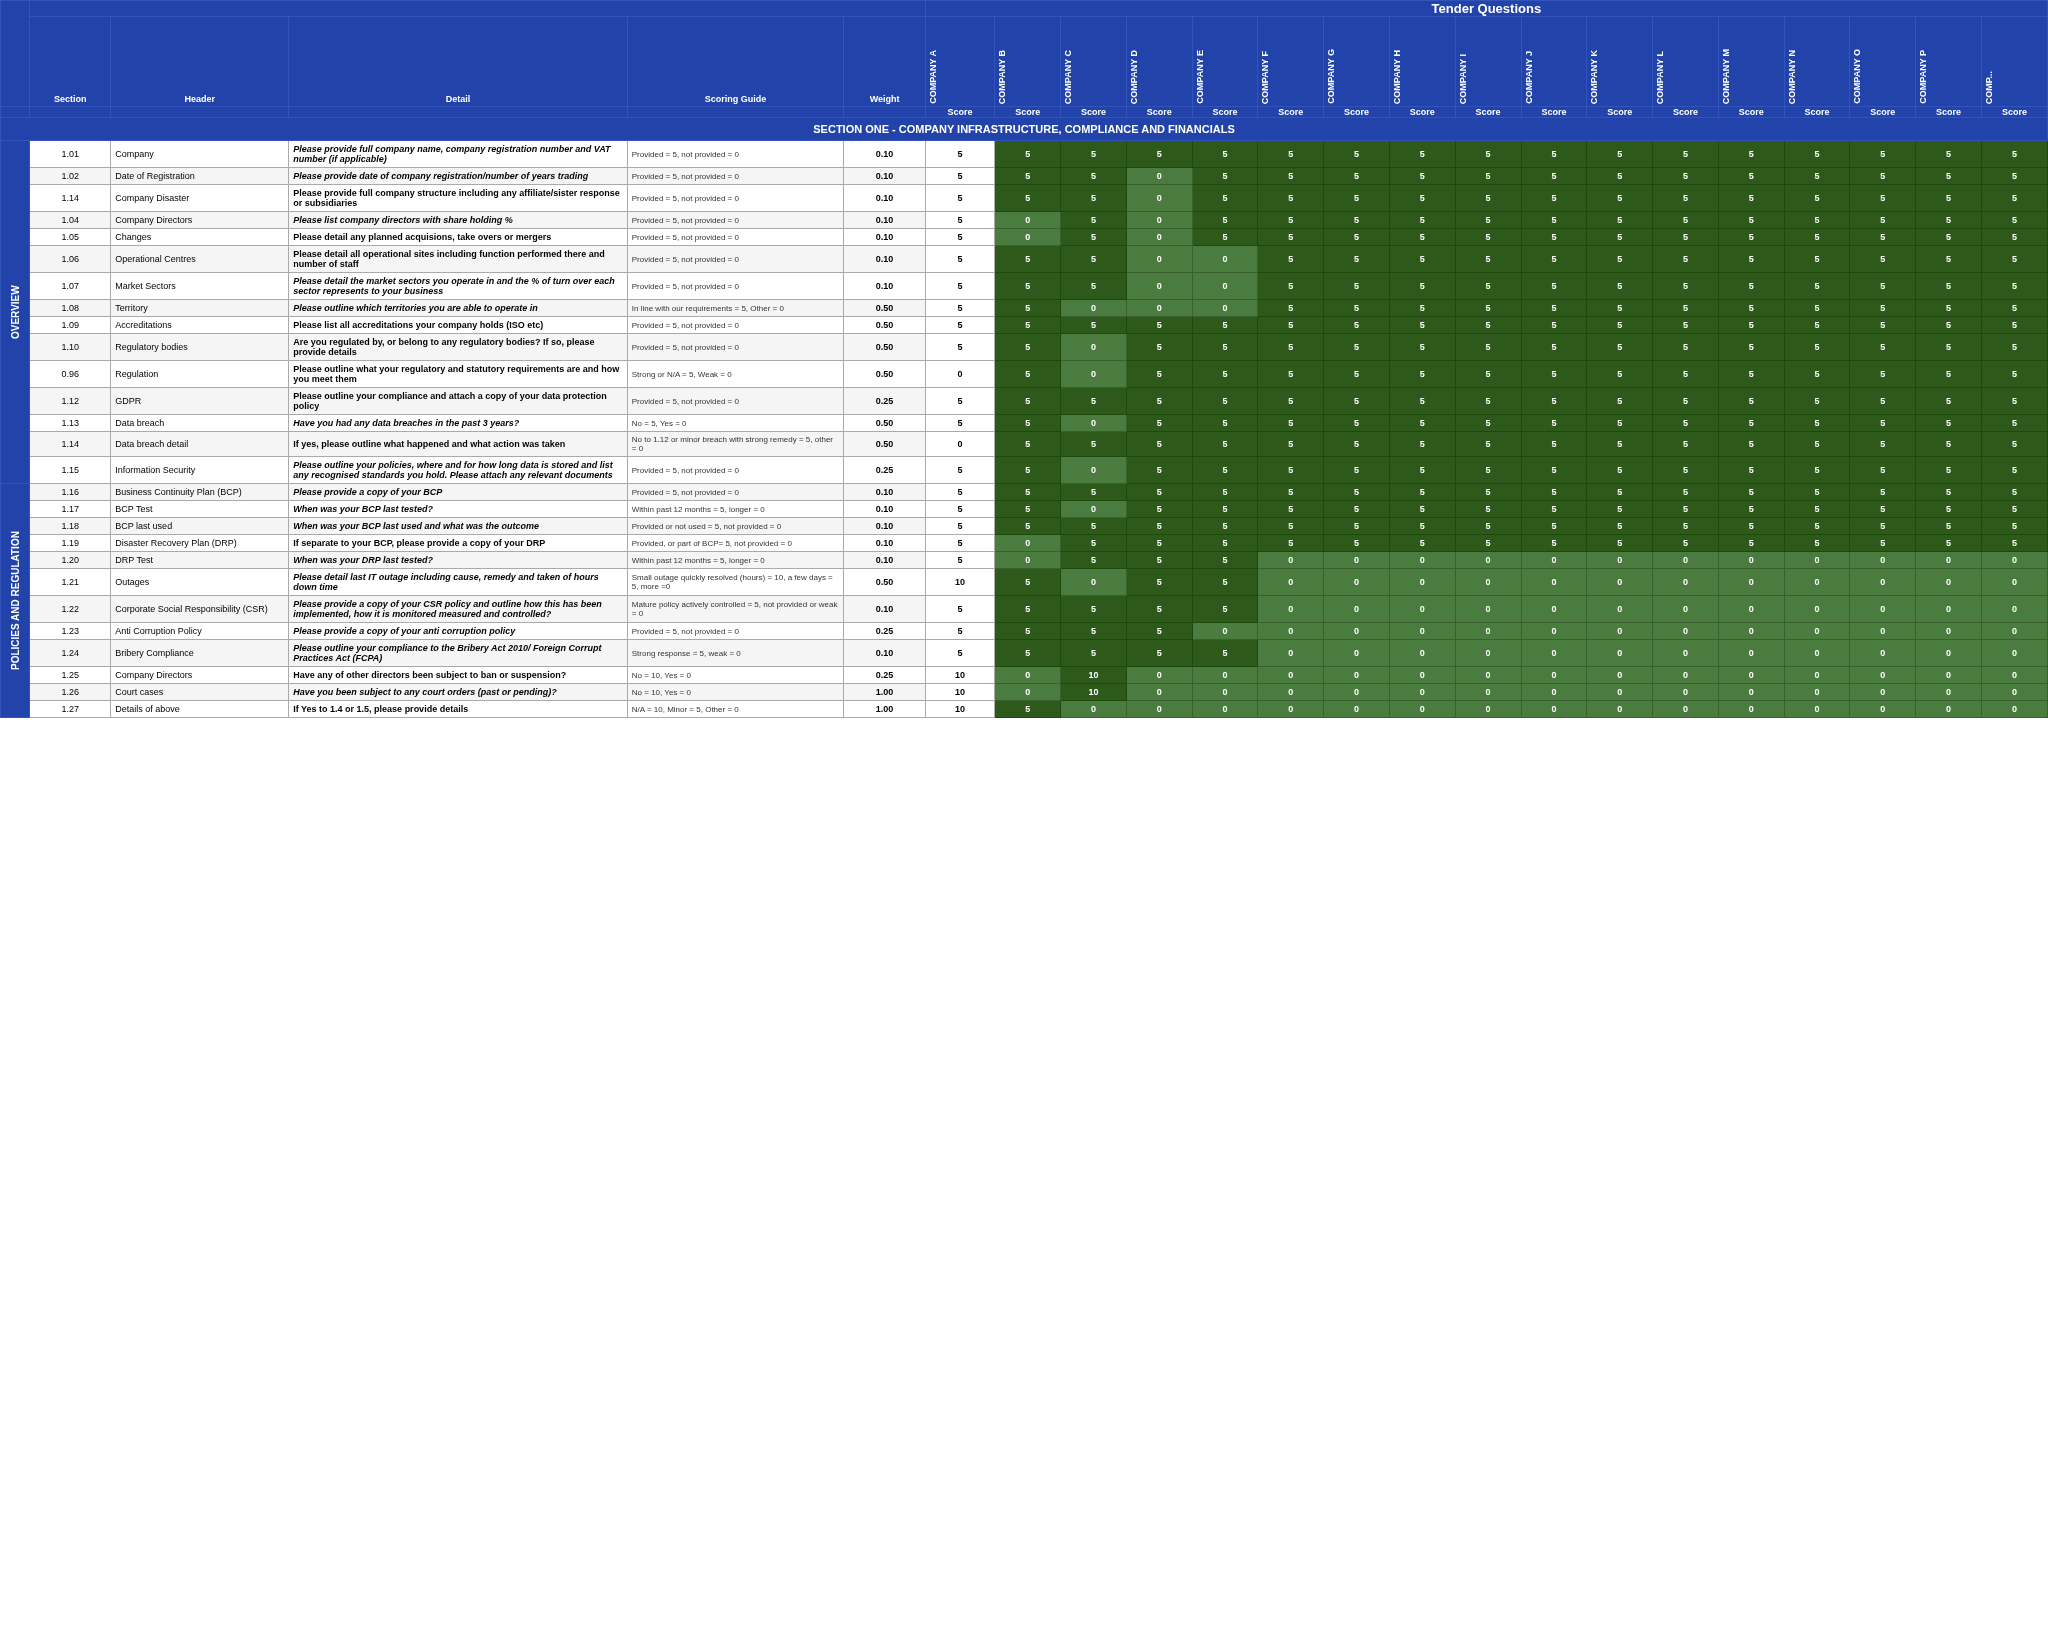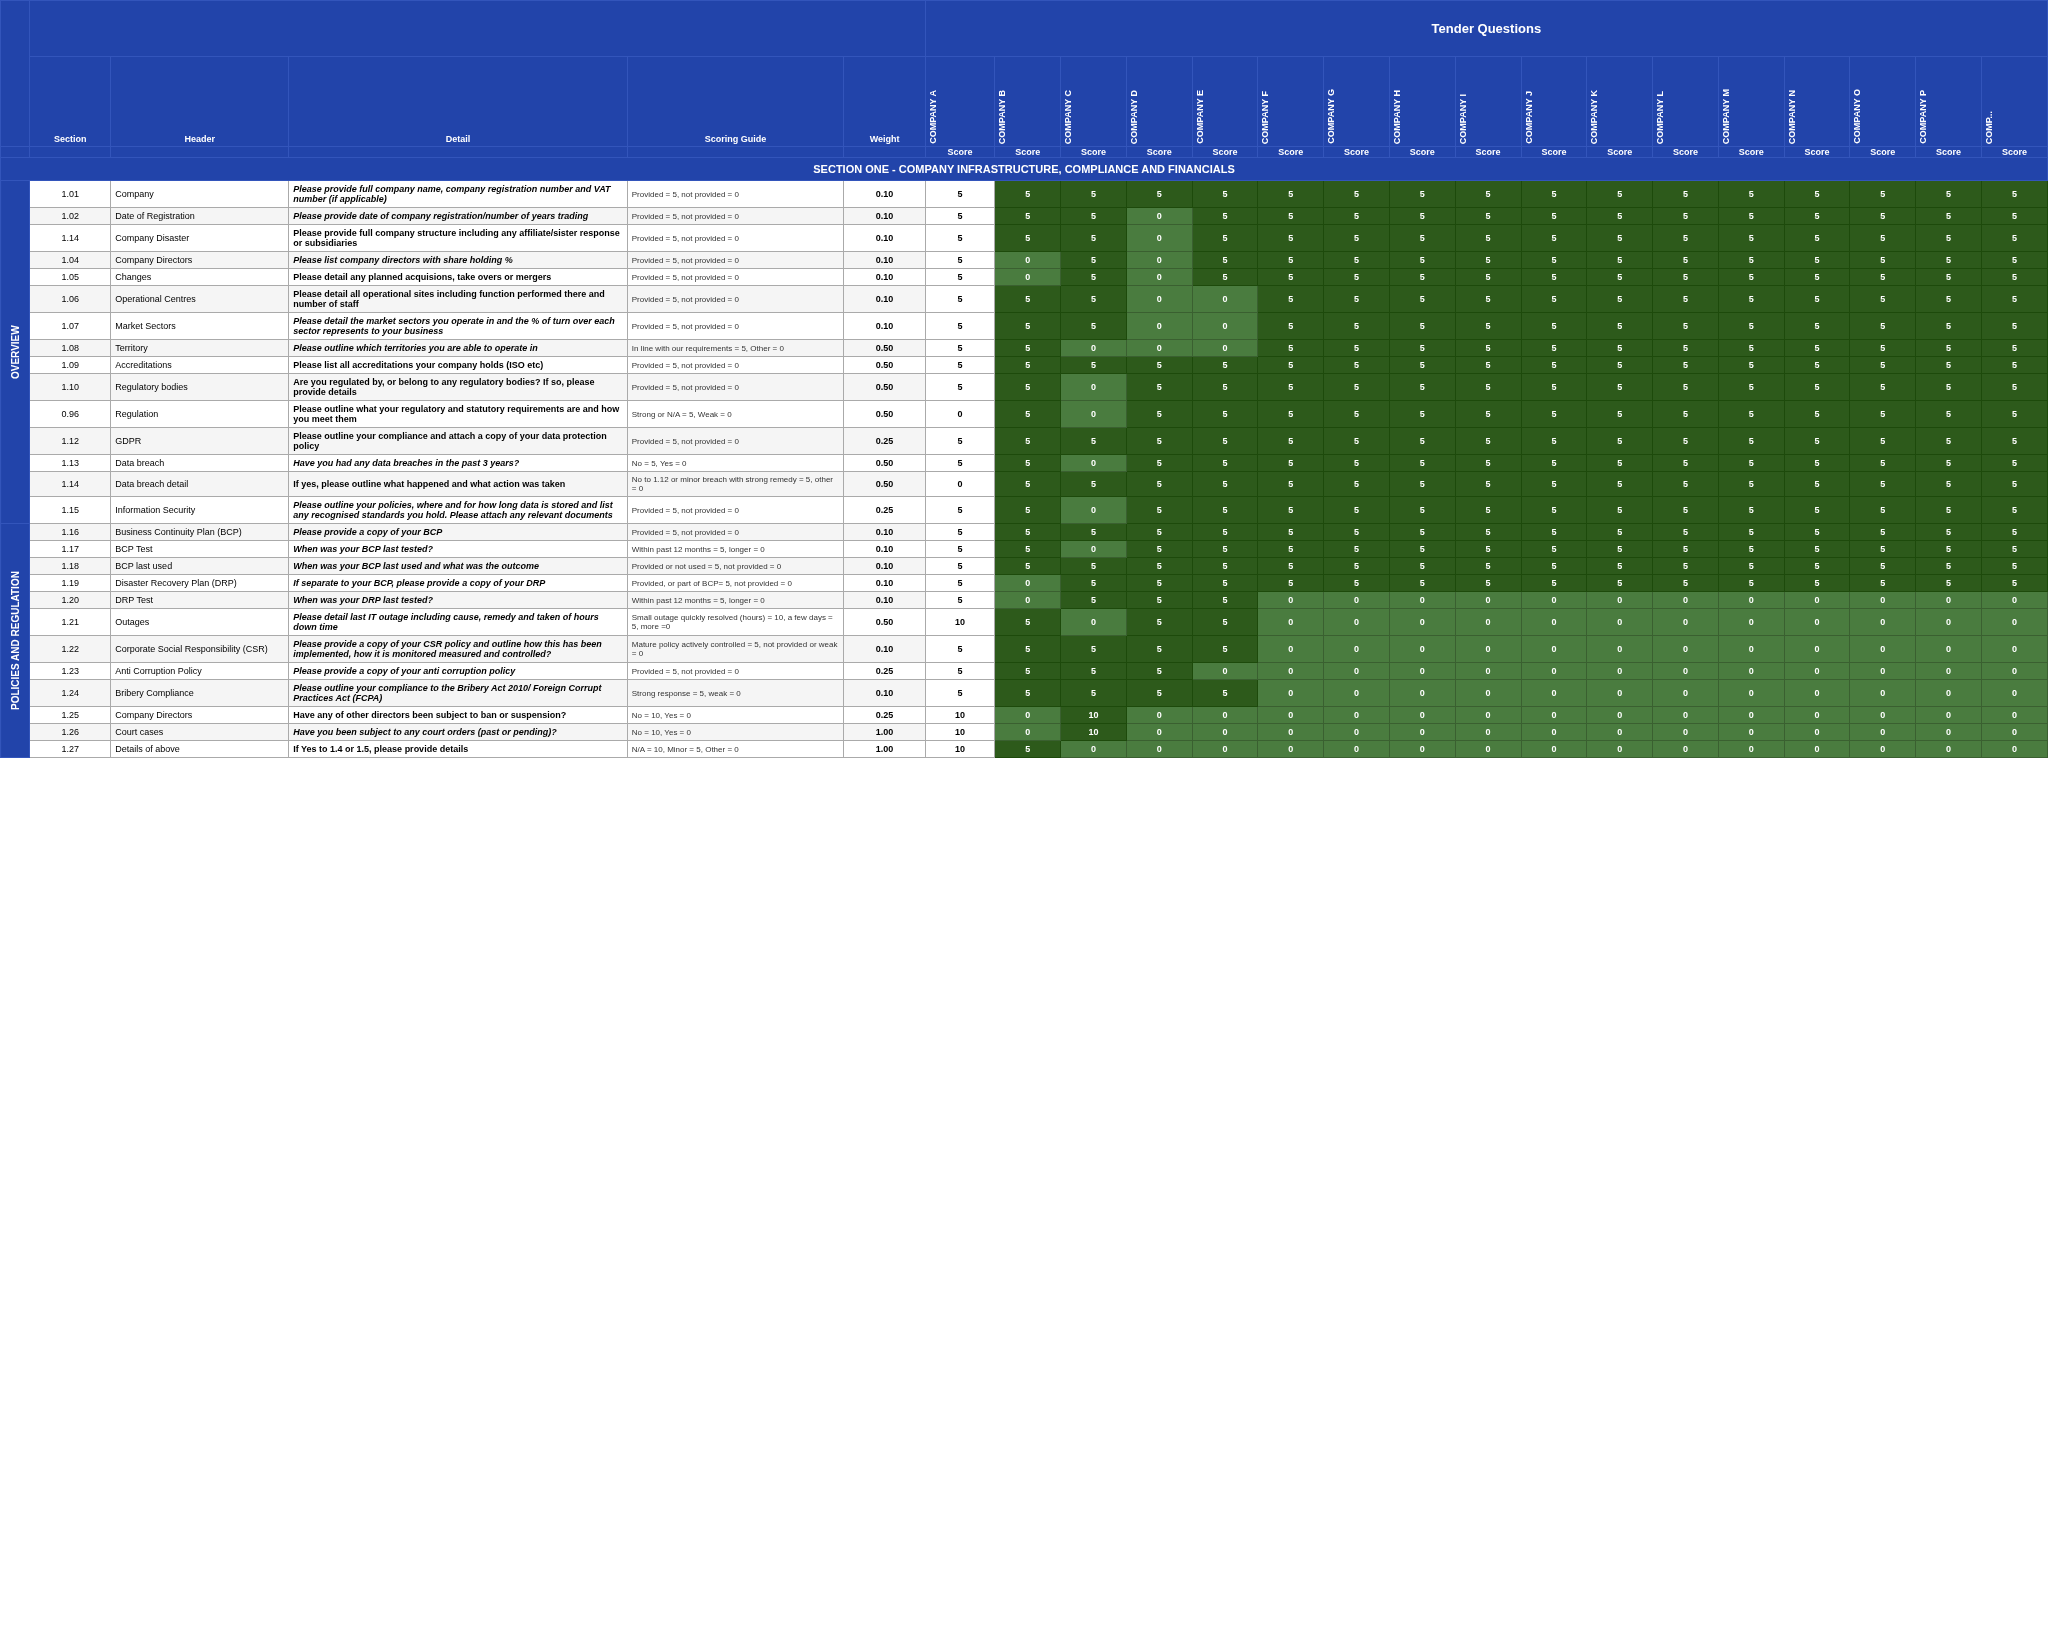--- a/index.html
+++ b/index.html
@@ -20,21 +20,21 @@
       width: 100%;
       table-layout: fixed;
     }
     
     .header-title-row td {
       background: #2244aa;
       color: #fff;
       font-weight: bold;
       font-size: 13px;
       text-align: center;
-      padding: 20px 4px;
+      padding: 0 4px;
       border: 1px solid #3355bb;
     }
     
     .col-header-row th {
       background: #2244aa;
       color: #fff;
       font-size: 9px;
       font-weight: bold;
       border: 1px solid #3355bb;
       text-align: center;
@@ -688,21 +688,21 @@
             <td style="background: rgb(45, 90, 27); color: rgb(255, 255, 255); text-align: center; font-size: 9px; font-weight: bold; border: 1px solid rgb(29, 74, 11);">5</td>
             <td style="background: rgb(45, 90, 27); color: rgb(255, 255, 255); text-align: center; font-size: 9px; font-weight: bold; border: 1px solid rgb(29, 74, 11);">5</td>
             <td style="background: rgb(45, 90, 27); color: rgb(255, 255, 255); text-align: center; font-size: 9px; font-weight: bold; border: 1px solid rgb(29, 74, 11);">5</td>
             <td style="background: rgb(45, 90, 27); color: rgb(255, 255, 255); text-align: center; font-size: 9px; font-weight: bold; border: 1px solid rgb(29, 74, 11);">5</td>
             <td style="background: rgb(45, 90, 27); color: rgb(255, 255, 255); text-align: center; font-size: 9px; font-weight: bold; border: 1px solid rgb(29, 74, 11);">5</td>
             <td style="background: rgb(45, 90, 27); color: rgb(255, 255, 255); text-align: center; font-size: 9px; font-weight: bold; border: 1px solid rgb(29, 74, 11);">5</td>
           </tr>
           <tr class="data-row">
             <td class="section-num fixed-col">1.19</td>
             <td class="header-col fixed-col">Disaster Recovery Plan (DRP)</td>
-            <td class="detail-col fixed-col" style="font-weight: bold; font-style: italic;">If separate to your BCP, please provide a copy of your DRP</td>
+            <td class="detail-col fixed-col" style="font-weight: bold; ">If separate to your BCP, please provide a copy of your DRP</td>
             <td class="scoring-col fixed-col">Provided, or part of BCP= 5, not provided = 0</td>
             <td class="weight-col fixed-col">0.10</td>
             <td style="background: rgb(255, 255, 255); text-align: center; font-size: 9px; font-weight: bold; border: 1px solid rgb(170, 170, 170);">5</td>
             <td style="background: rgb(74, 124, 63); color: rgb(255, 255, 255); text-align: center; font-size: 9px; font-weight: bold; border: 1px solid rgb(58, 96, 48);">0</td>
             <td style="background: rgb(45, 90, 27); color: rgb(255, 255, 255); text-align: center; font-size: 9px; font-weight: bold; border: 1px solid rgb(29, 74, 11);">5</td>
             <td style="background: rgb(45, 90, 27); color: rgb(255, 255, 255); text-align: center; font-size: 9px; font-weight: bold; border: 1px solid rgb(29, 74, 11);">5</td>
             <td style="background: rgb(45, 90, 27); color: rgb(255, 255, 255); text-align: center; font-size: 9px; font-weight: bold; border: 1px solid rgb(29, 74, 11);">5</td>
             <td style="background: rgb(45, 90, 27); color: rgb(255, 255, 255); text-align: center; font-size: 9px; font-weight: bold; border: 1px solid rgb(29, 74, 11);">5</td>
             <td style="background: rgb(45, 90, 27); color: rgb(255, 255, 255); text-align: center; font-size: 9px; font-weight: bold; border: 1px solid rgb(29, 74, 11);">5</td>
             <td style="background: rgb(45, 90, 27); color: rgb(255, 255, 255); text-align: center; font-size: 9px; font-weight: bold; border: 1px solid rgb(29, 74, 11);">5</td>

